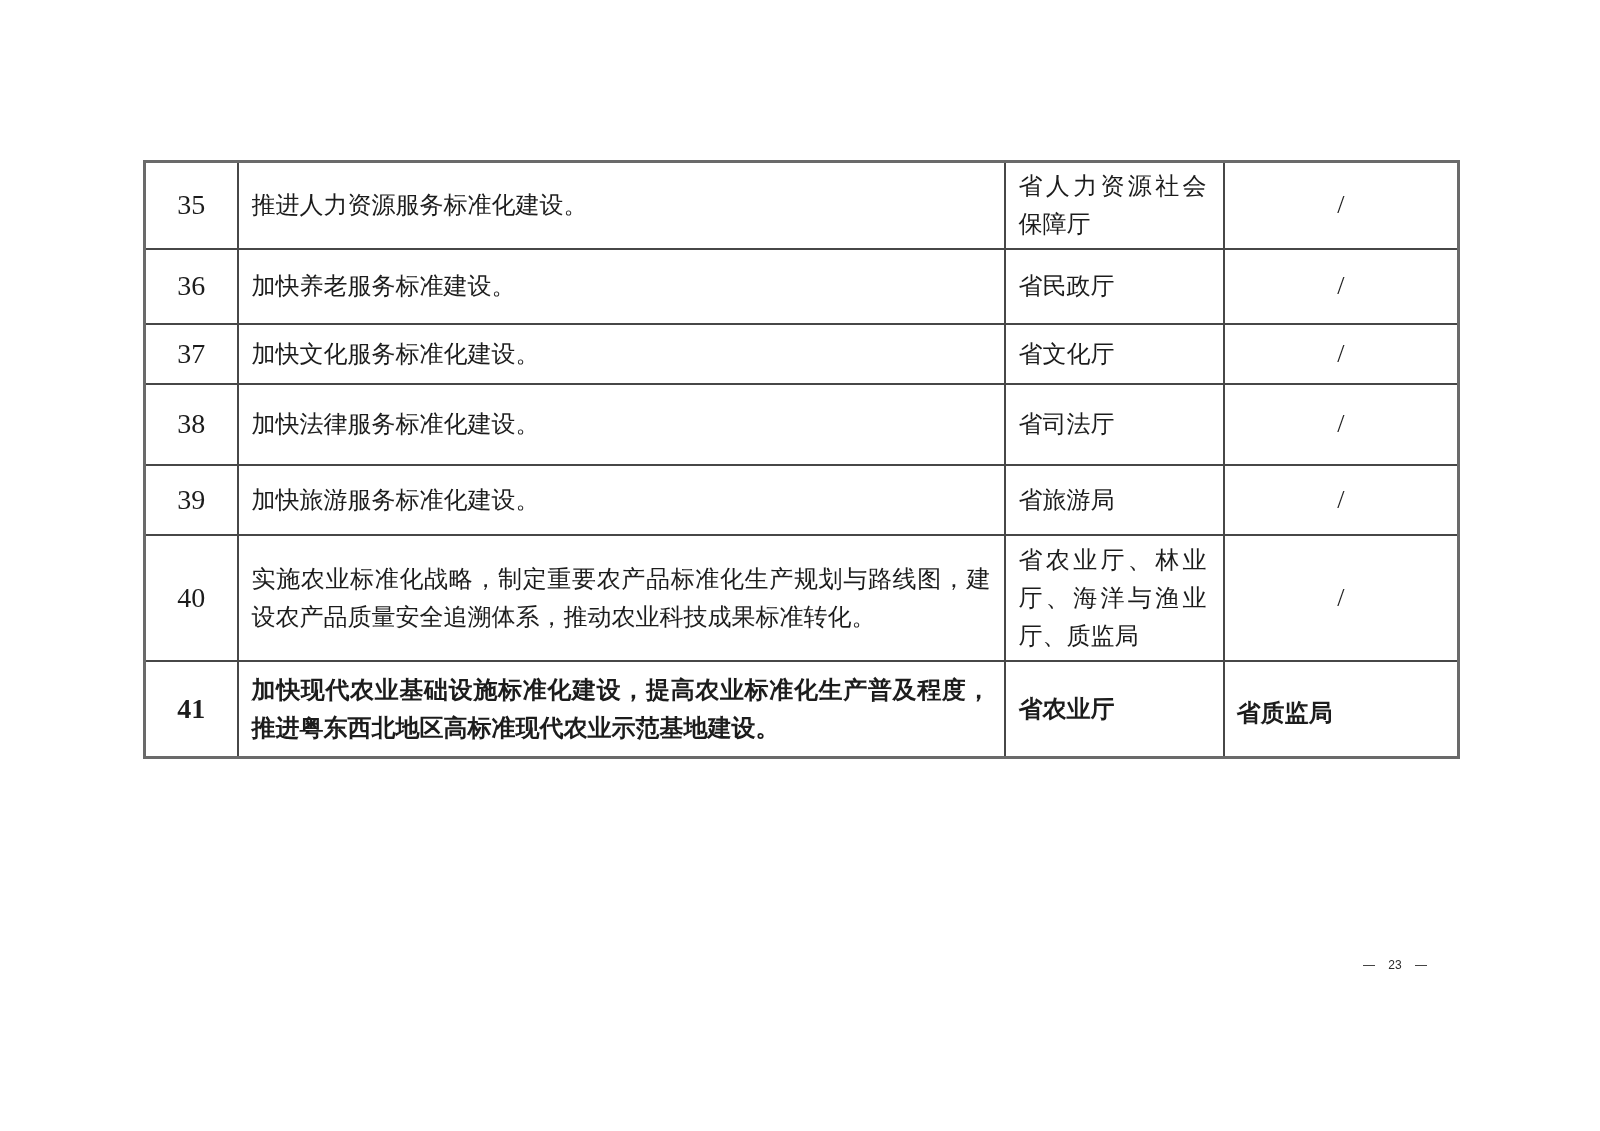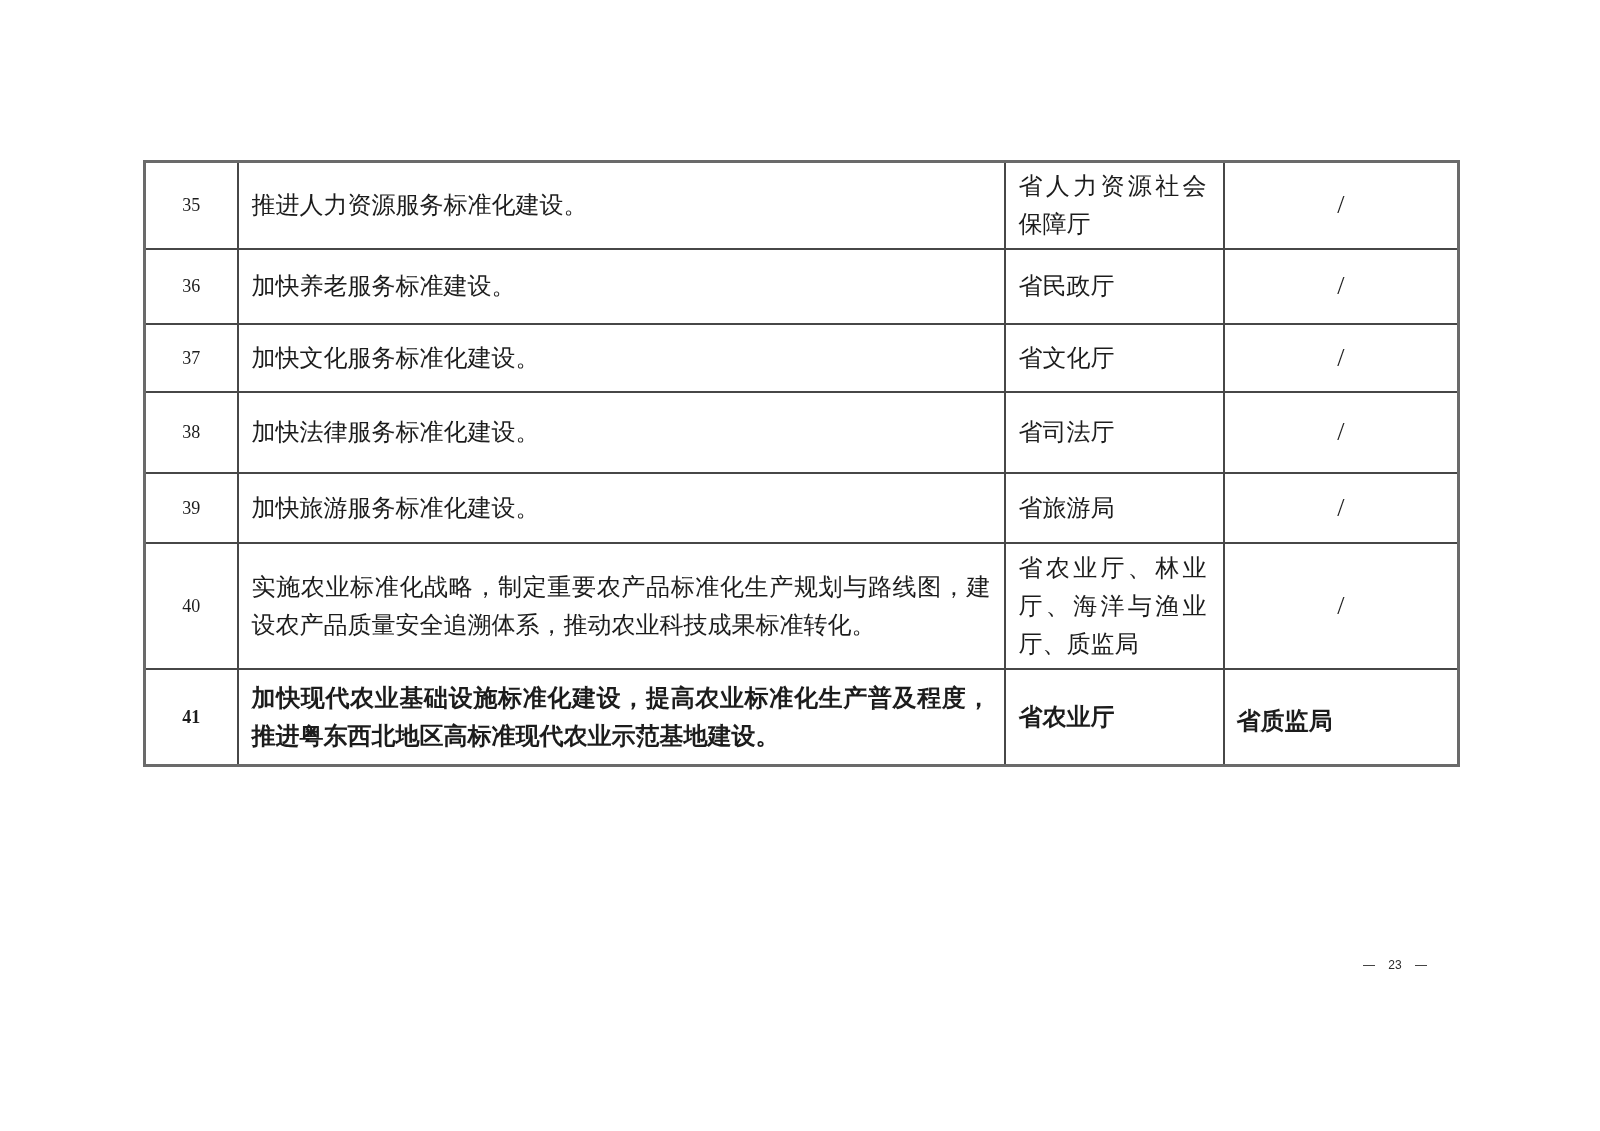--- a/index.html
+++ b/index.html
@@ -27,21 +27,21 @@
   .doc-table td {
     border: 2px solid #474747;
     vertical-align: middle;
     font-size: 24px;
     line-height: 38px;
     padding: 4px 0;
     overflow: hidden;
   }
   td.cell-no {
     text-align: center;
-    font-size: 18px;
+    font-size: 28px;
     font-family: "Liberation Serif", "DejaVu Serif", serif;
   }
   td.cell-task {
     text-align: justify;
     padding: 4px 13px 4px 13px;
   }
   td.cell-lead {
     text-align: justify;
     padding: 4px 16px 4px 13px;
   }
@@ -50,21 +50,21 @@
     padding: 12px 10px 4px 12px;
   }
   td.cell-co.centered {
     text-align: center;
     padding: 4px 6px;
     font-size: 26px;
   }
   
   .doc-table tr:nth-child(1) { height: 87px; }
   .doc-table tr:nth-child(2) { height: 75px; }
-  .doc-table tr:nth-child(3) { height: 68px; margin-top: 29px; }
+  .doc-table tr:nth-child(3) { height: 60px; margin-top: 29px; }
   .doc-table tr:nth-child(4) { height: 81px; }
   .doc-table tr:nth-child(5) { height: 70px; }
   .doc-table tr:nth-child(6) { height: 126px; }
   .doc-table tr:nth-child(7) { height: 97px; font-weight: bold; }
   .doc-table tr:nth-child(8) { height: 86px; }
 
   .page-footer {
     position: absolute;
     left: 1310px;
     top: 958px;

